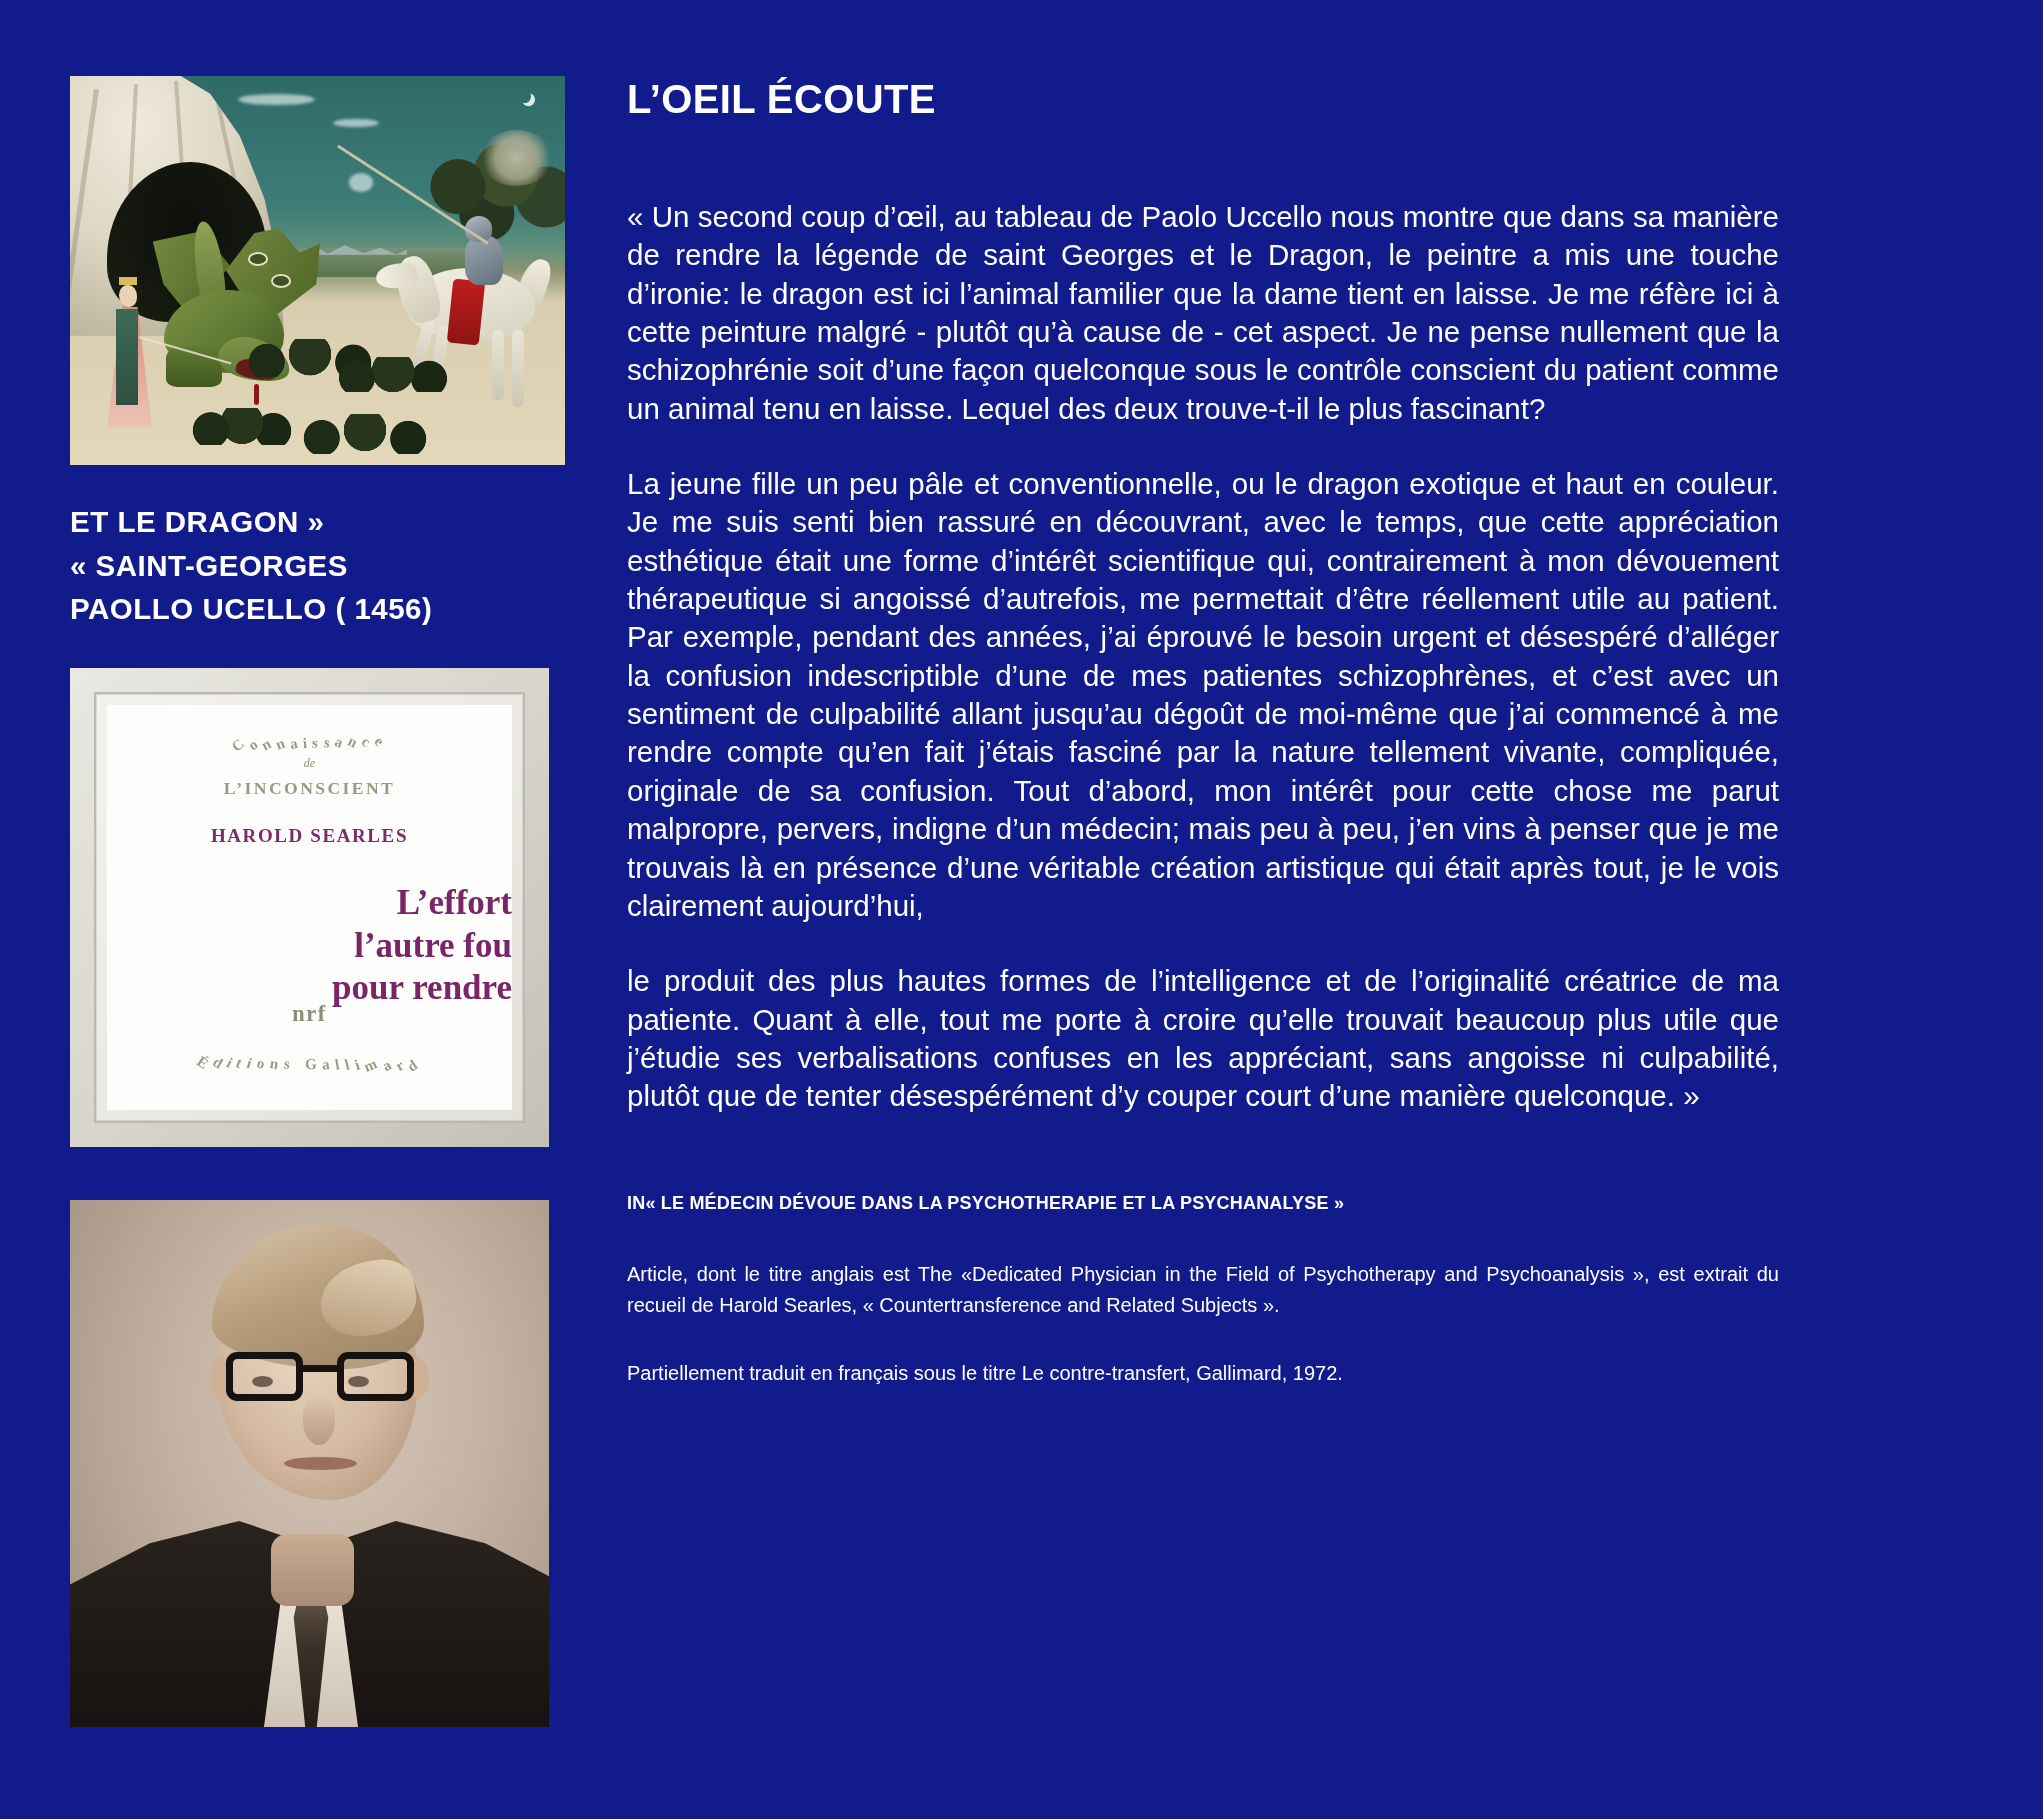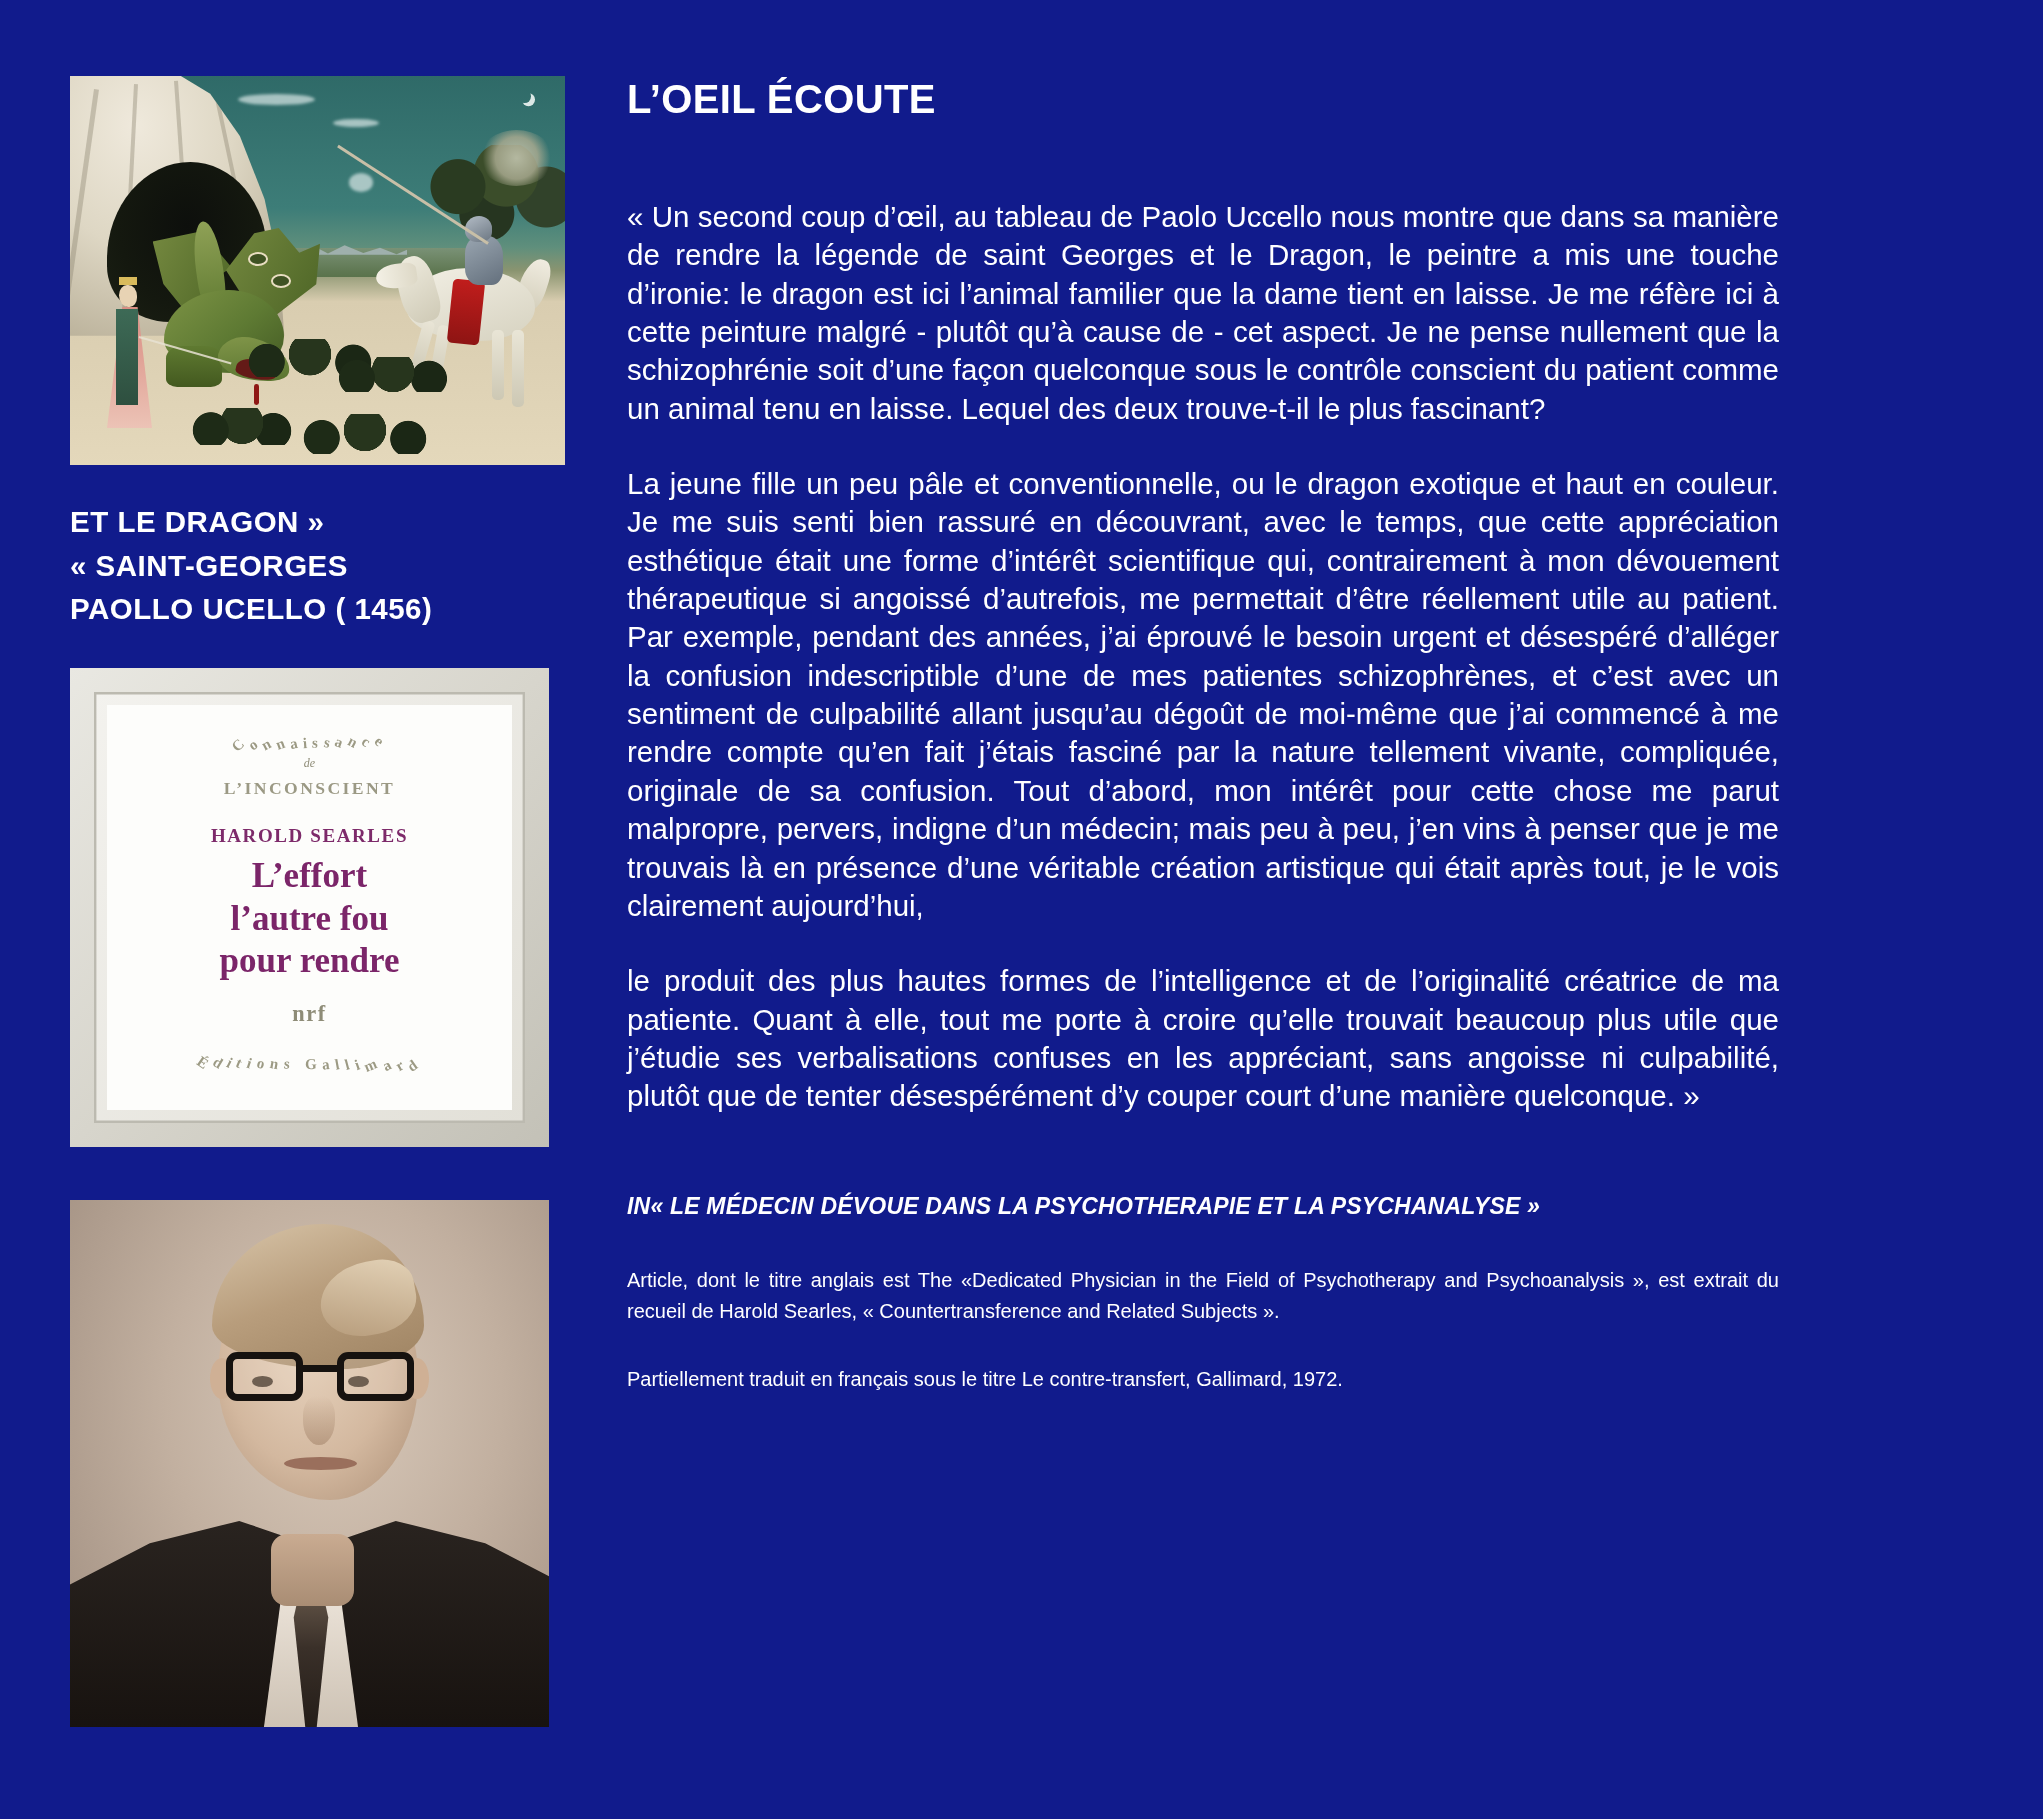--- a/index.html
+++ b/index.html
@@ -371,22 +371,22 @@
     left: 0; right: 0; top: 120px;
     text-align: center;
     color: #7d2a6a;
     font-family: "Liberation Serif", serif;
     font-weight: 700;
     font-size: 19px;
     letter-spacing: 1.6px;
   }
   .bk-title {
     position: absolute;
-    left: 0; right: 0; top: 150px;
-    text-align: center;
+    left: 0; right: 0; top: 177px;
+    text-align: right;
     color: #7b2569;
     font-family: "Liberation Serif", serif;
     font-weight: 700;
     font-size: 35px;
     line-height: 1.22;
   }
   .bk-nrf {
     position: absolute;
     left: 0; right: 0; bottom: 83px;
     text-align: center;
@@ -533,25 +533,24 @@
   .body-p {
     font-size: 29.5px;
     line-height: 1.30;
     text-align: justify;
     margin: 0 0 37px 0;
     font-weight: 400;
   }
   .body-p.last-para { margin-bottom: 77px; }
 
   .src-title {
-    font-size: 23px;
+    font-size: 18px;
     font-weight: 700;
     letter-spacing: 0.2px;
     margin: 0 0 45px 0;
-    font-style: italic;
   }
   .src-note {
     font-size: 20px;
     font-weight: 400;
     line-height: 1.55;
     text-align: justify;
     margin: 0 0 37px 0;
   }
   .src-note.nolast { margin-bottom: 0; }
   .src-note.nojust { text-align: left; }

